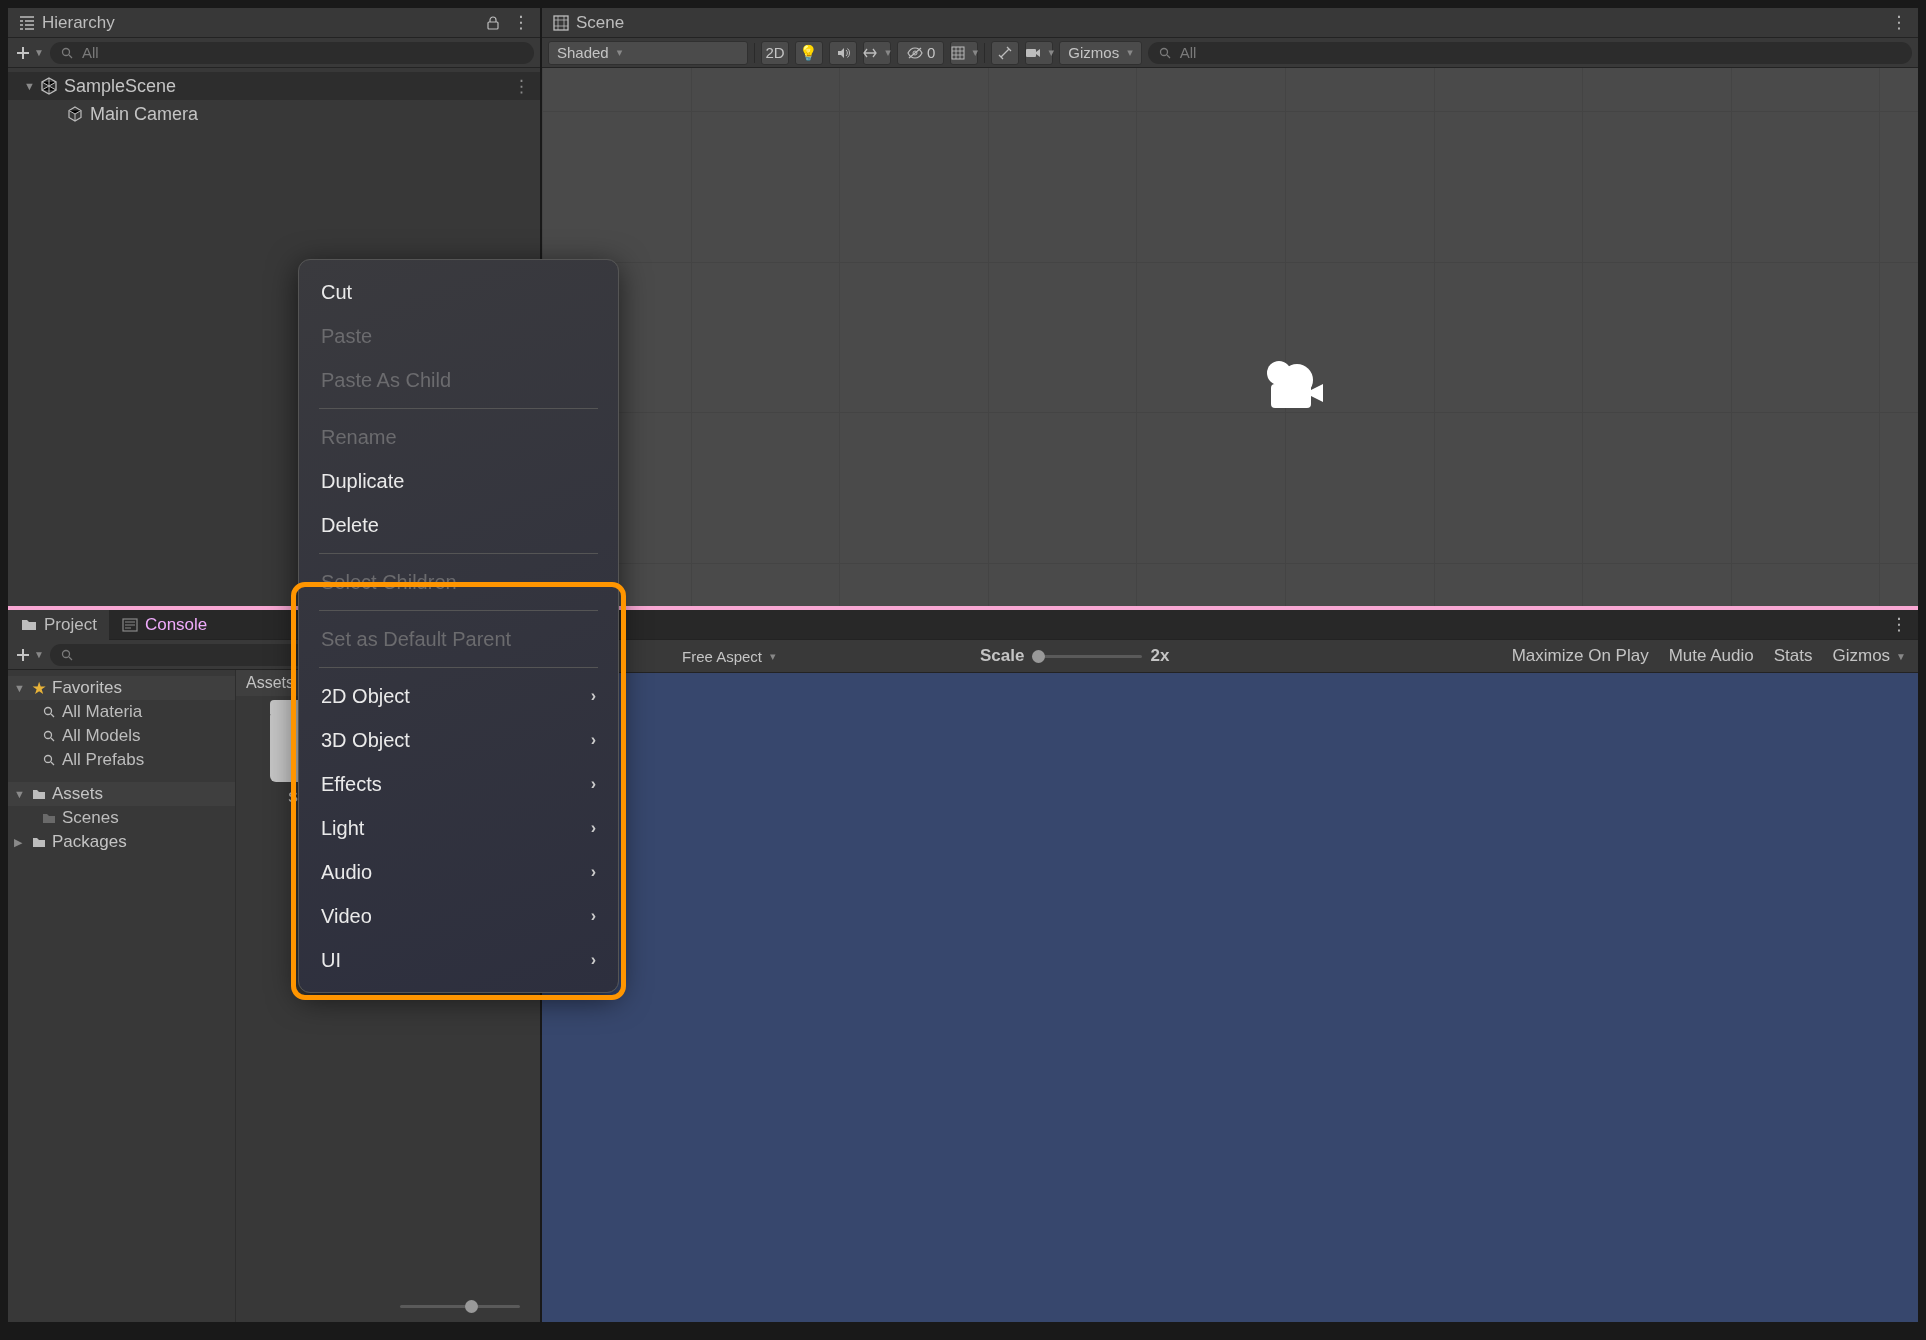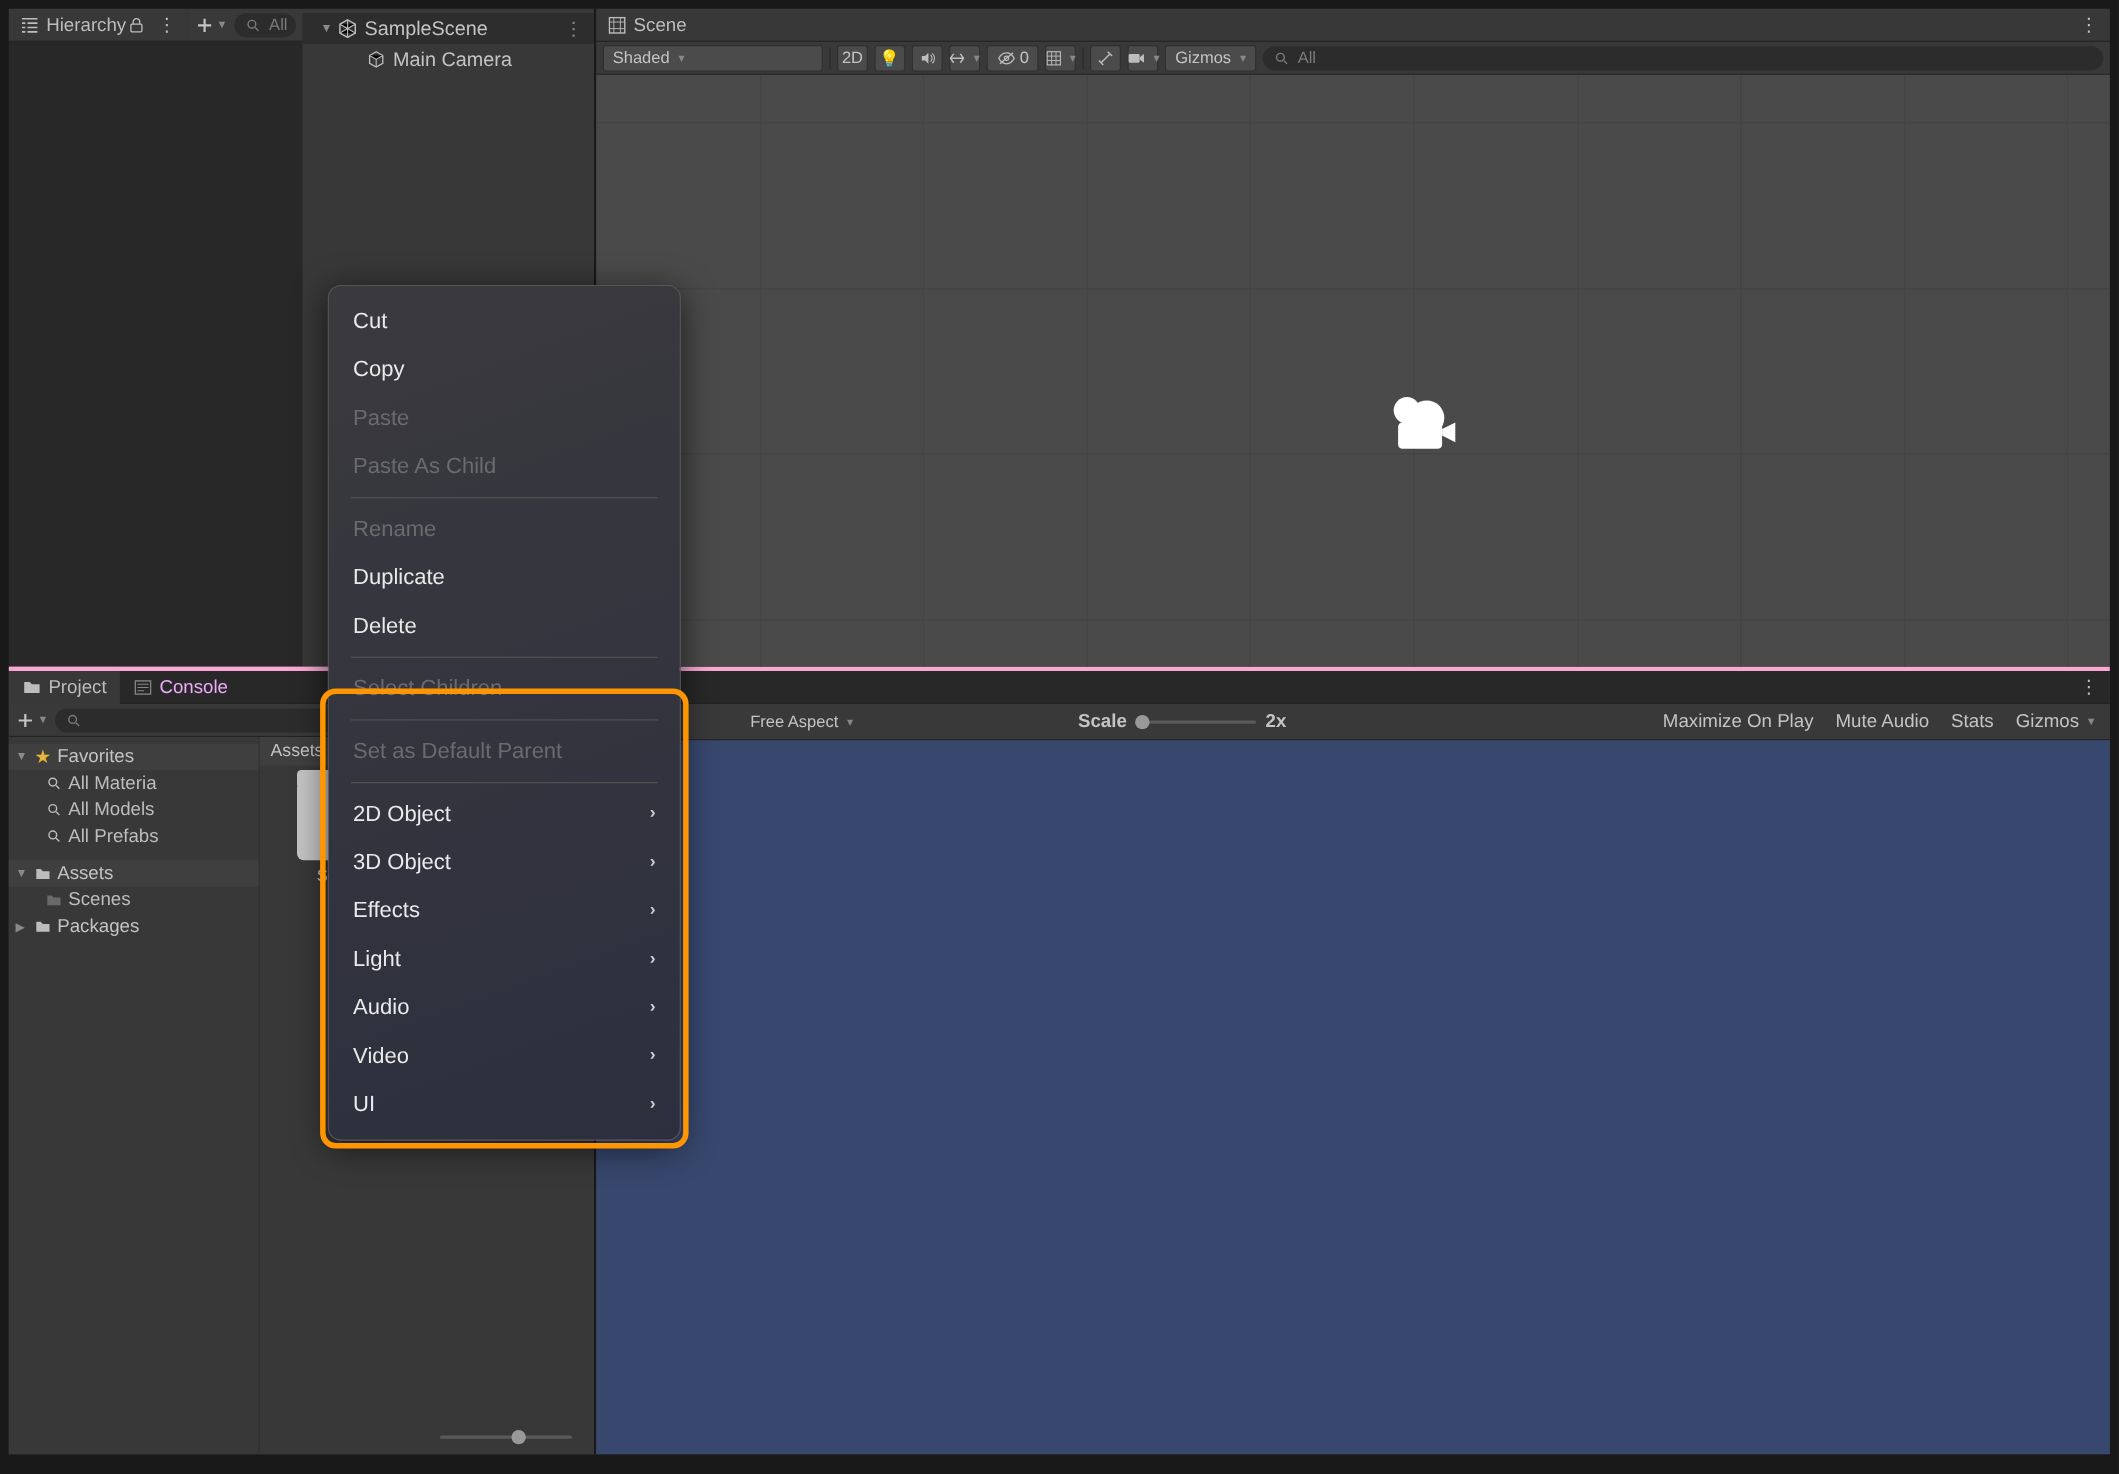--- a/index.html
+++ b/index.html
@@ -1,21 +1,21 @@
 <!DOCTYPE html>
 <html><head>
 <meta charset="utf-8">
 <style>
   * { box-sizing: border-box; margin: 0; padding: 0; font-family: -apple-system, "Segoe UI", Arial, sans-serif; }
   body { background: #191919; width: 1926px; height: 1340px; overflow: hidden; color: #c4c4c4; font-size: 17px; position: relative; }
   
   .window { position: absolute; left: 8px; top: 8px; right: 8px; bottom: 18px; display: flex; flex-direction: column; background: #282828; }
   
   .top-row { display: flex; height: 598px; }
-  .left-col { width: 534px; display: flex; flex-direction: row; border-right: 2px solid #191919; }
+  .left-col { width: 534px; display: flex; flex-direction: column; border-right: 2px solid #191919; }
   
   
   .panel-tab { height: 30px; background: #383838; display: flex; align-items: center; padding: 0 10px; border-bottom: 1px solid #232323; position: relative; }
   .panel-tab .tab-title { display: flex; align-items: center; gap: 6px; color: #bdbdbd; font-size: 17px; }
   .panel-tab .right-icons { margin-left: auto; display: flex; gap: 10px; align-items: center; }
   .icon { width: 18px; height: 18px; display: inline-flex; align-items: center; justify-content: center; color: #bdbdbd; }
   
   
   .toolbar-row { height: 30px; background: #393939; display: flex; align-items: center; gap: 6px; padding: 0 6px; border-bottom: 1px solid #232323; }
   .plus-dd { display: flex; align-items: center; gap: 2px; }
@@ -426,23 +426,20 @@
       <div class="game-view"></div>
     </div>
   </div>
 </div>
 
 <div class="ctx-menu">
   <div id="ctx-groups">
       <div class="ctx-item">
         <span>Cut</span>
       </div>
-      <div class="ctx-item">
-        <span>Copy</span>
-      </div>
       <div class="ctx-item disabled">
         <span>Paste</span>
       </div>
       <div class="ctx-item disabled">
         <span>Paste As Child</span>
       </div>
       <div class="ctx-sep"></div>
       <div class="ctx-item disabled">
         <span>Rename</span>
       </div>

